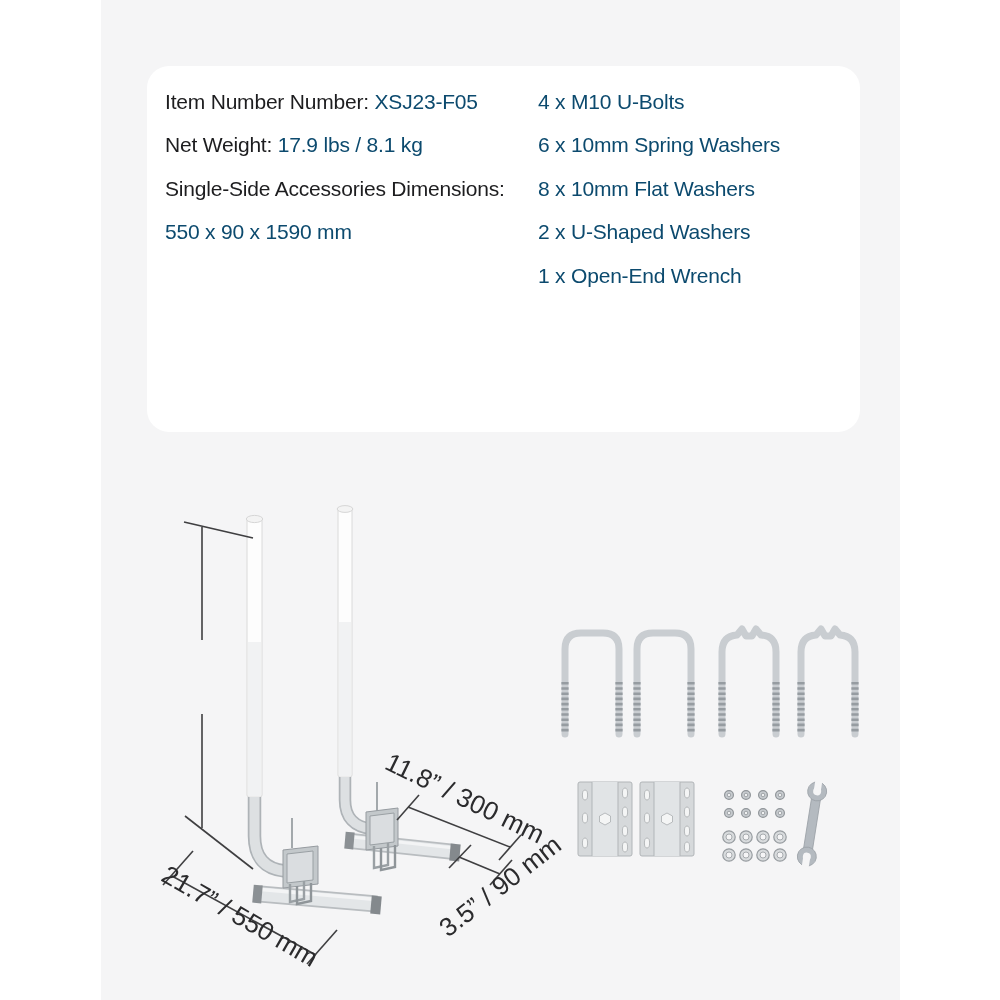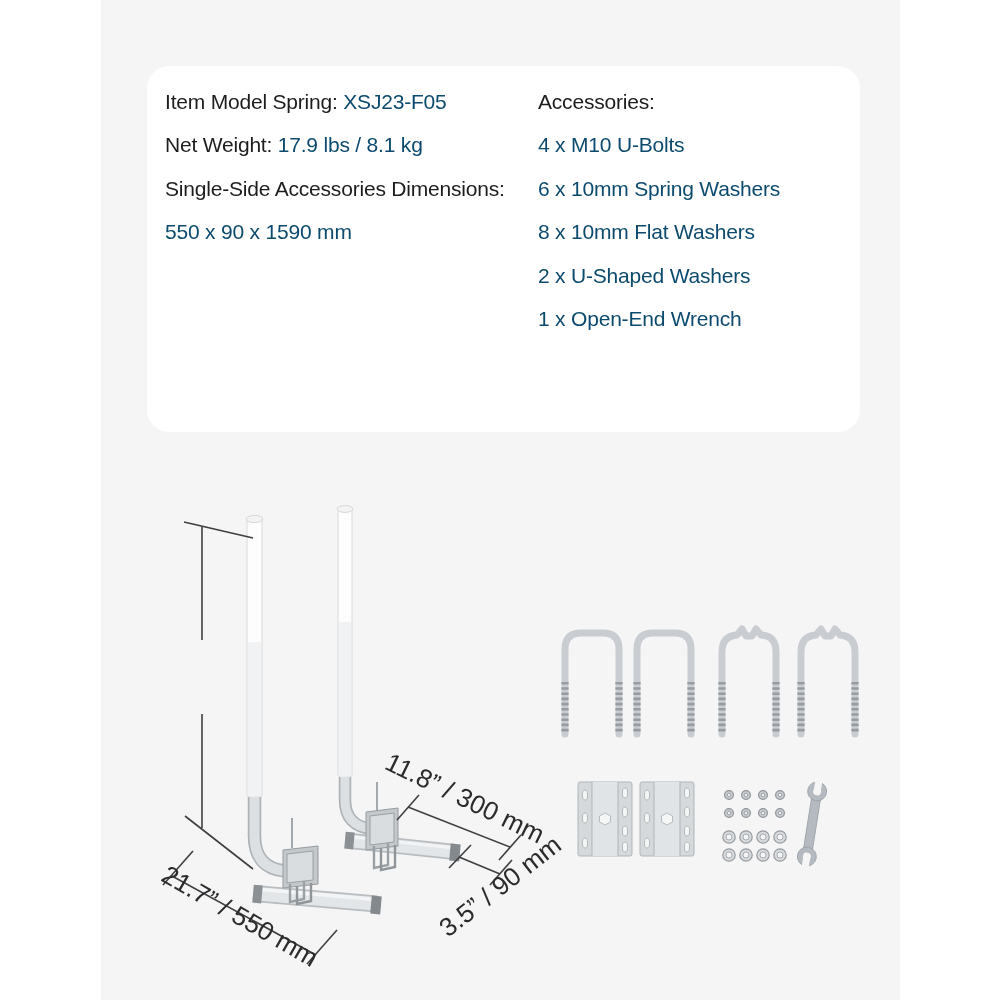--- a/index.html
+++ b/index.html
@@ -20,27 +20,26 @@
   #dimRail{left:130px;top:899px;width:220px;transform:rotate(30deg)}
   #dimArm{left:357px;top:781px;width:216px;transform:rotate(26deg)}
   #dimDepth{left:408px;top:869px;width:184px;transform:rotate(-38deg)}
 </style>
 </head>
 <body>
 
 <div class="panel">
   <div class="card">
     <div class="colL">
-      <div class="srow"><span class="lbl">Item Model Spring: </span><span class="val">XSJ23-F05</span></div>
+      <div class="srow"><span class="lbl">Item Number Number: </span><span class="val">XSJ23-F05</span></div>
       <div class="srow"><span class="lbl">Net Weight: </span><span class="val">17.9 lbs / 8.1 kg</span></div>
       <div class="srow"><span class="lbl">Single-Side Accessories Dimensions:</span><span class="val"></span></div>
       <div class="srow"><span class="lbl"></span><span class="val">550 x 90 x 1590 mm</span></div>
     </div>
     <div class="colR">
-      <div class="srow lbl">Accessories:</div>
       <div class="srow val">4 x M10 U-Bolts</div>
       <div class="srow val">6 x 10mm Spring Washers</div>
       <div class="srow val">8 x 10mm Flat Washers</div>
       <div class="srow val">2 x U-Shaped Washers</div>
       <div class="srow val">1 x Open-End Wrench</div>
     </div>
   </div>
 </div>
 
 <svg class="art" viewBox="0 0 1000 1000">

